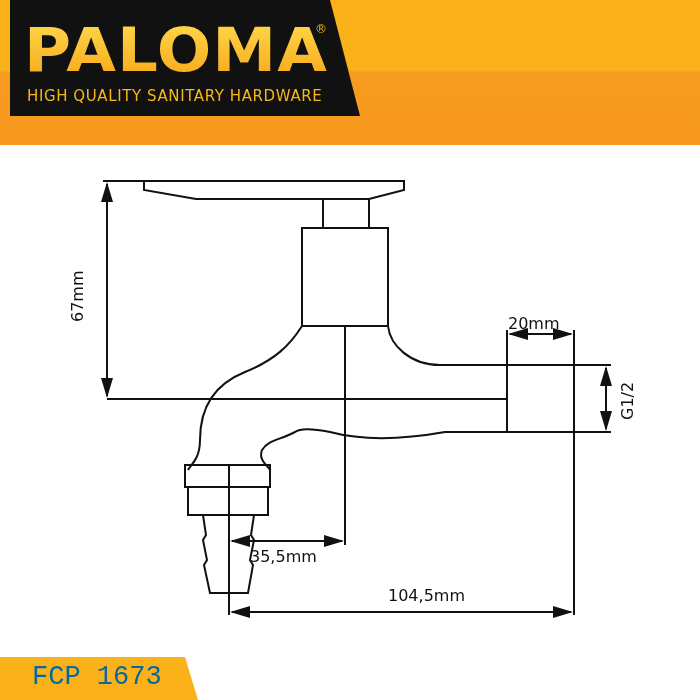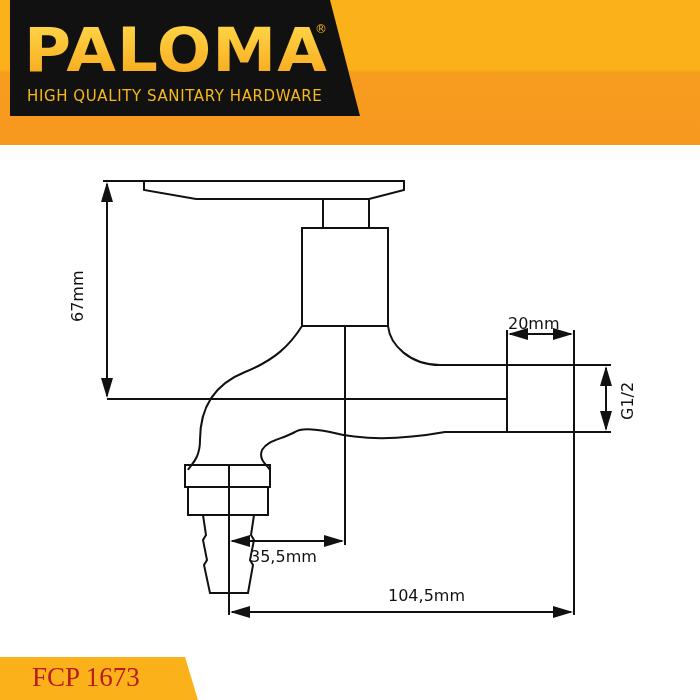--- a/index.html
+++ b/index.html
@@ -4,21 +4,21 @@
 <style>
   html, body { margin:0; padding:0; }
   body { width:700px; height:700px; position:relative; background:#ffffff; overflow:hidden; font-family:"DejaVu Sans", sans-serif; }
   .header { position:absolute; left:0; top:0; width:700px; height:145px; background:linear-gradient(#fbb11a 0%, #fbb11a 48%, #f79d1e 50%, #f7981f 100%); }
   .brand { position:absolute; left:24px; top:20px; font-family:"DejaVu Sans", sans-serif; font-weight:bold; font-size:60px; letter-spacing:1px; color:#fcc21b; line-height:60px;
            background:linear-gradient(#ffd84a, #f7a81b); -webkit-background-clip:text; background-clip:text; -webkit-text-fill-color:transparent; transform:scaleX(1.07); transform-origin:left; }
   .reg { position:absolute; left:315px; top:22px; font-size:12px; color:#f5b41b; }
   .tagline { position:absolute; left:27px; top:87px; font-size:15px; color:#f6b81b; letter-spacing:0.6px; font-family:"DejaVu Sans", sans-serif; }
   .title { position:absolute; left:430px; top:34px; font-family:"DejaVu Sans", sans-serif; font-weight:bold; font-size:36px; color:#111111; letter-spacing:1px; text-shadow:1px 2px 2px rgba(0,0,0,0.35); }
   .footer-tag { position:absolute; left:0; top:657px; width:198px; height:43px; background:#fbb11a; clip-path:polygon(0 0, 185px 0, 198px 43px, 0 43px); }
-  .footer-text { position:absolute; left:32px; top:662px; font-size:27px; color:#b91c1c; font-family:Liberation Serif, serif; }
+  .footer-text { position:absolute; left:32px; top:662px; font-size:27px; color:#0369a1; font-family:Liberation Mono, monospace; }
   .dim { position:absolute; font-size:16px; color:#111; font-family:"DejaVu Sans", sans-serif; }
   svg.drawing { position:absolute; left:0; top:0; }
 </style>
 </head>
 <body>
 
 <div class="header">
   <svg width="700" height="116" style="position:absolute;left:0;top:0">
     <polygon points="10,0 330,0 360,116 10,116" fill="#111111"></polygon>
   </svg>

